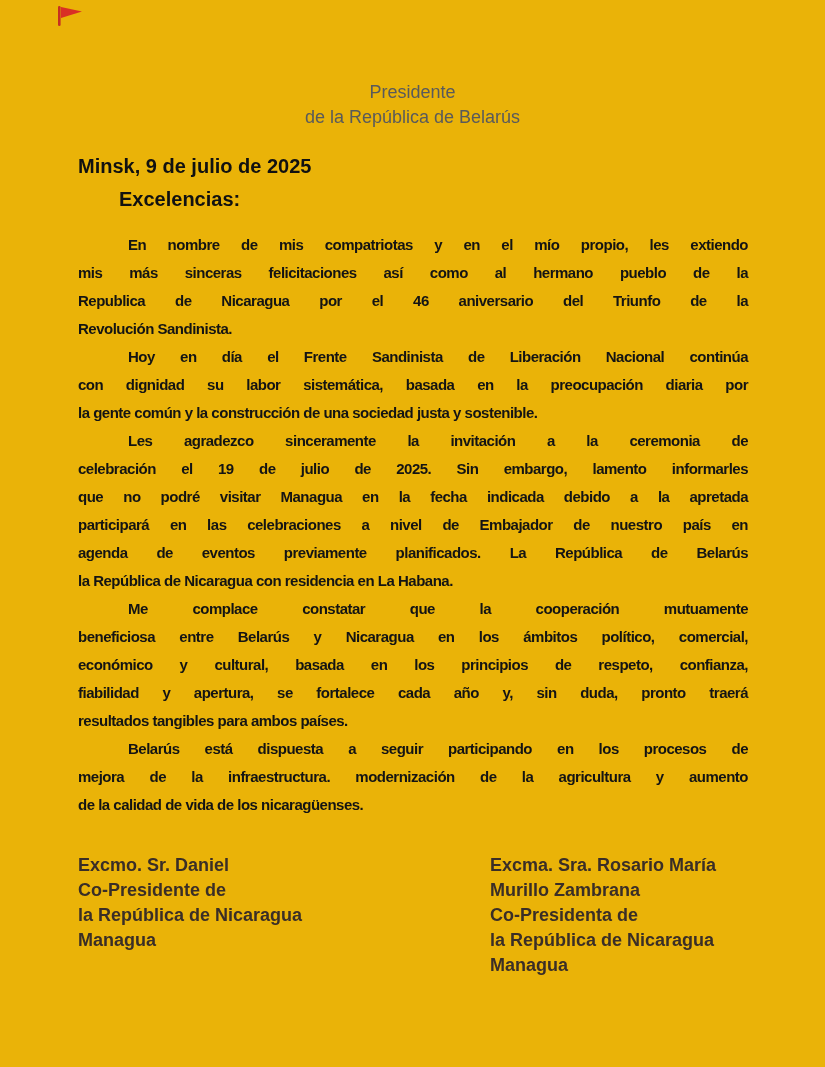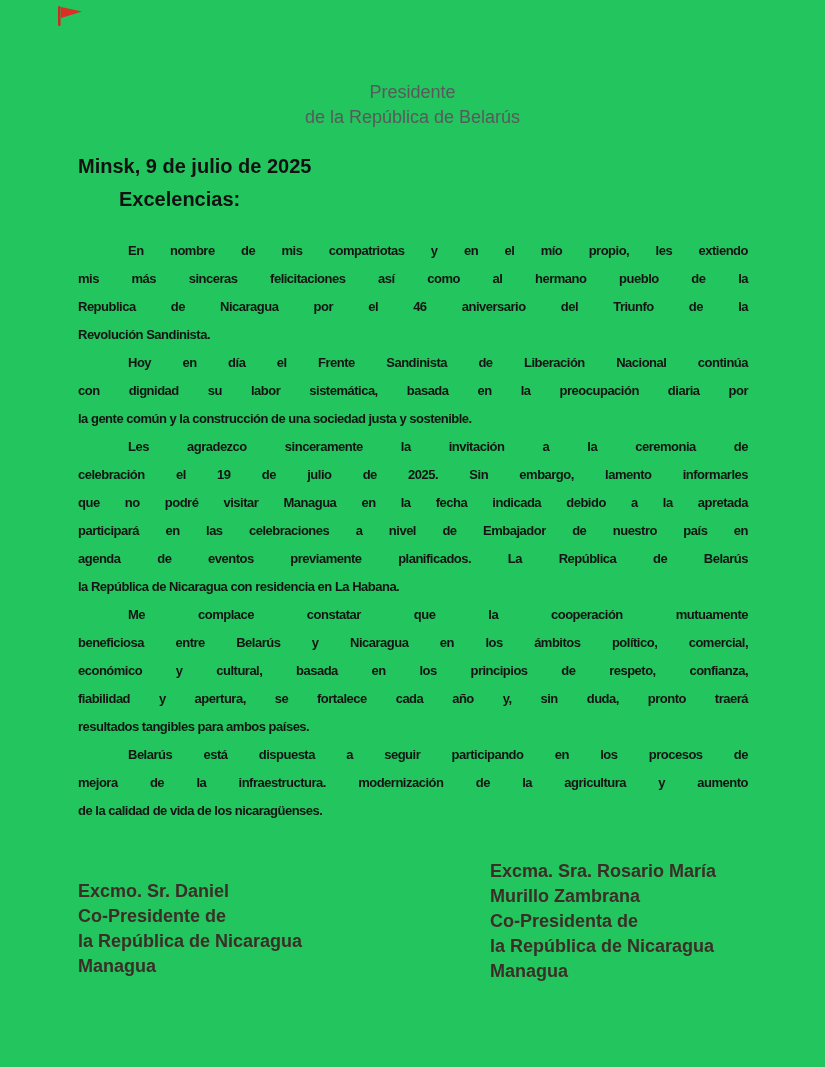--- a/index.html
+++ b/index.html
@@ -1,20 +1,20 @@
 <!DOCTYPE html>
 <html><head>
 <meta charset="utf-8">
 <style>
   html, body { margin: 0; padding: 0; background: #ffffff; }
   .page {
     position: relative;
     width: 825px;
     height: 1067px;
-    background: #22c55e;
+    background: #eab308;
     overflow: hidden;
     font-family: "Liberation Sans", "DejaVu Sans", sans-serif;
   }
   .flag-icon {
     position: absolute;
     left: 55px;
     top: 5px;
     width: 30px;
     height: 22px;
   }
@@ -42,44 +42,44 @@
   }
   .salutation {
     margin-top: 5px;
     padding-left: 41px;
     font-weight: 700;
     font-size: 20px;
     line-height: 28px;
     color: #111111;
   }
   .body-text {
-    margin-top: 24px;
+    margin-top: 18px;
     font-weight: 700;
-    font-size: 13px;
+    font-size: 15px;
     line-height: 28px;
     letter-spacing: -0.5px;
     color: #141414;
   }
   .para { margin: 0; }
   .line {
     text-align: justify;
     text-align-last: justify;
     white-space: normal;
   }
   .line.last { text-align-last: left; }
   .line.first { text-indent: 50px; }
   .signatures {
     display: flex;
     margin-top: 34px;
     font-weight: 700;
     font-size: 18px;
     line-height: 25px;
     color: #3a2e27;
   }
-  .sig-col-left { width: 412px; margin-top: 20px; }
+  .sig-col-left { width: 412px; }
   .sig-col-right { flex: 1; }
   .sig-line { white-space: nowrap; }
 </style>
 </head>
 <body>
 
 <div class="page">
 
   <div class="flag-icon">
     <svg width="30" height="22" viewBox="0 0 30 22" xmlns="http://www.w3.org/2000/svg">

